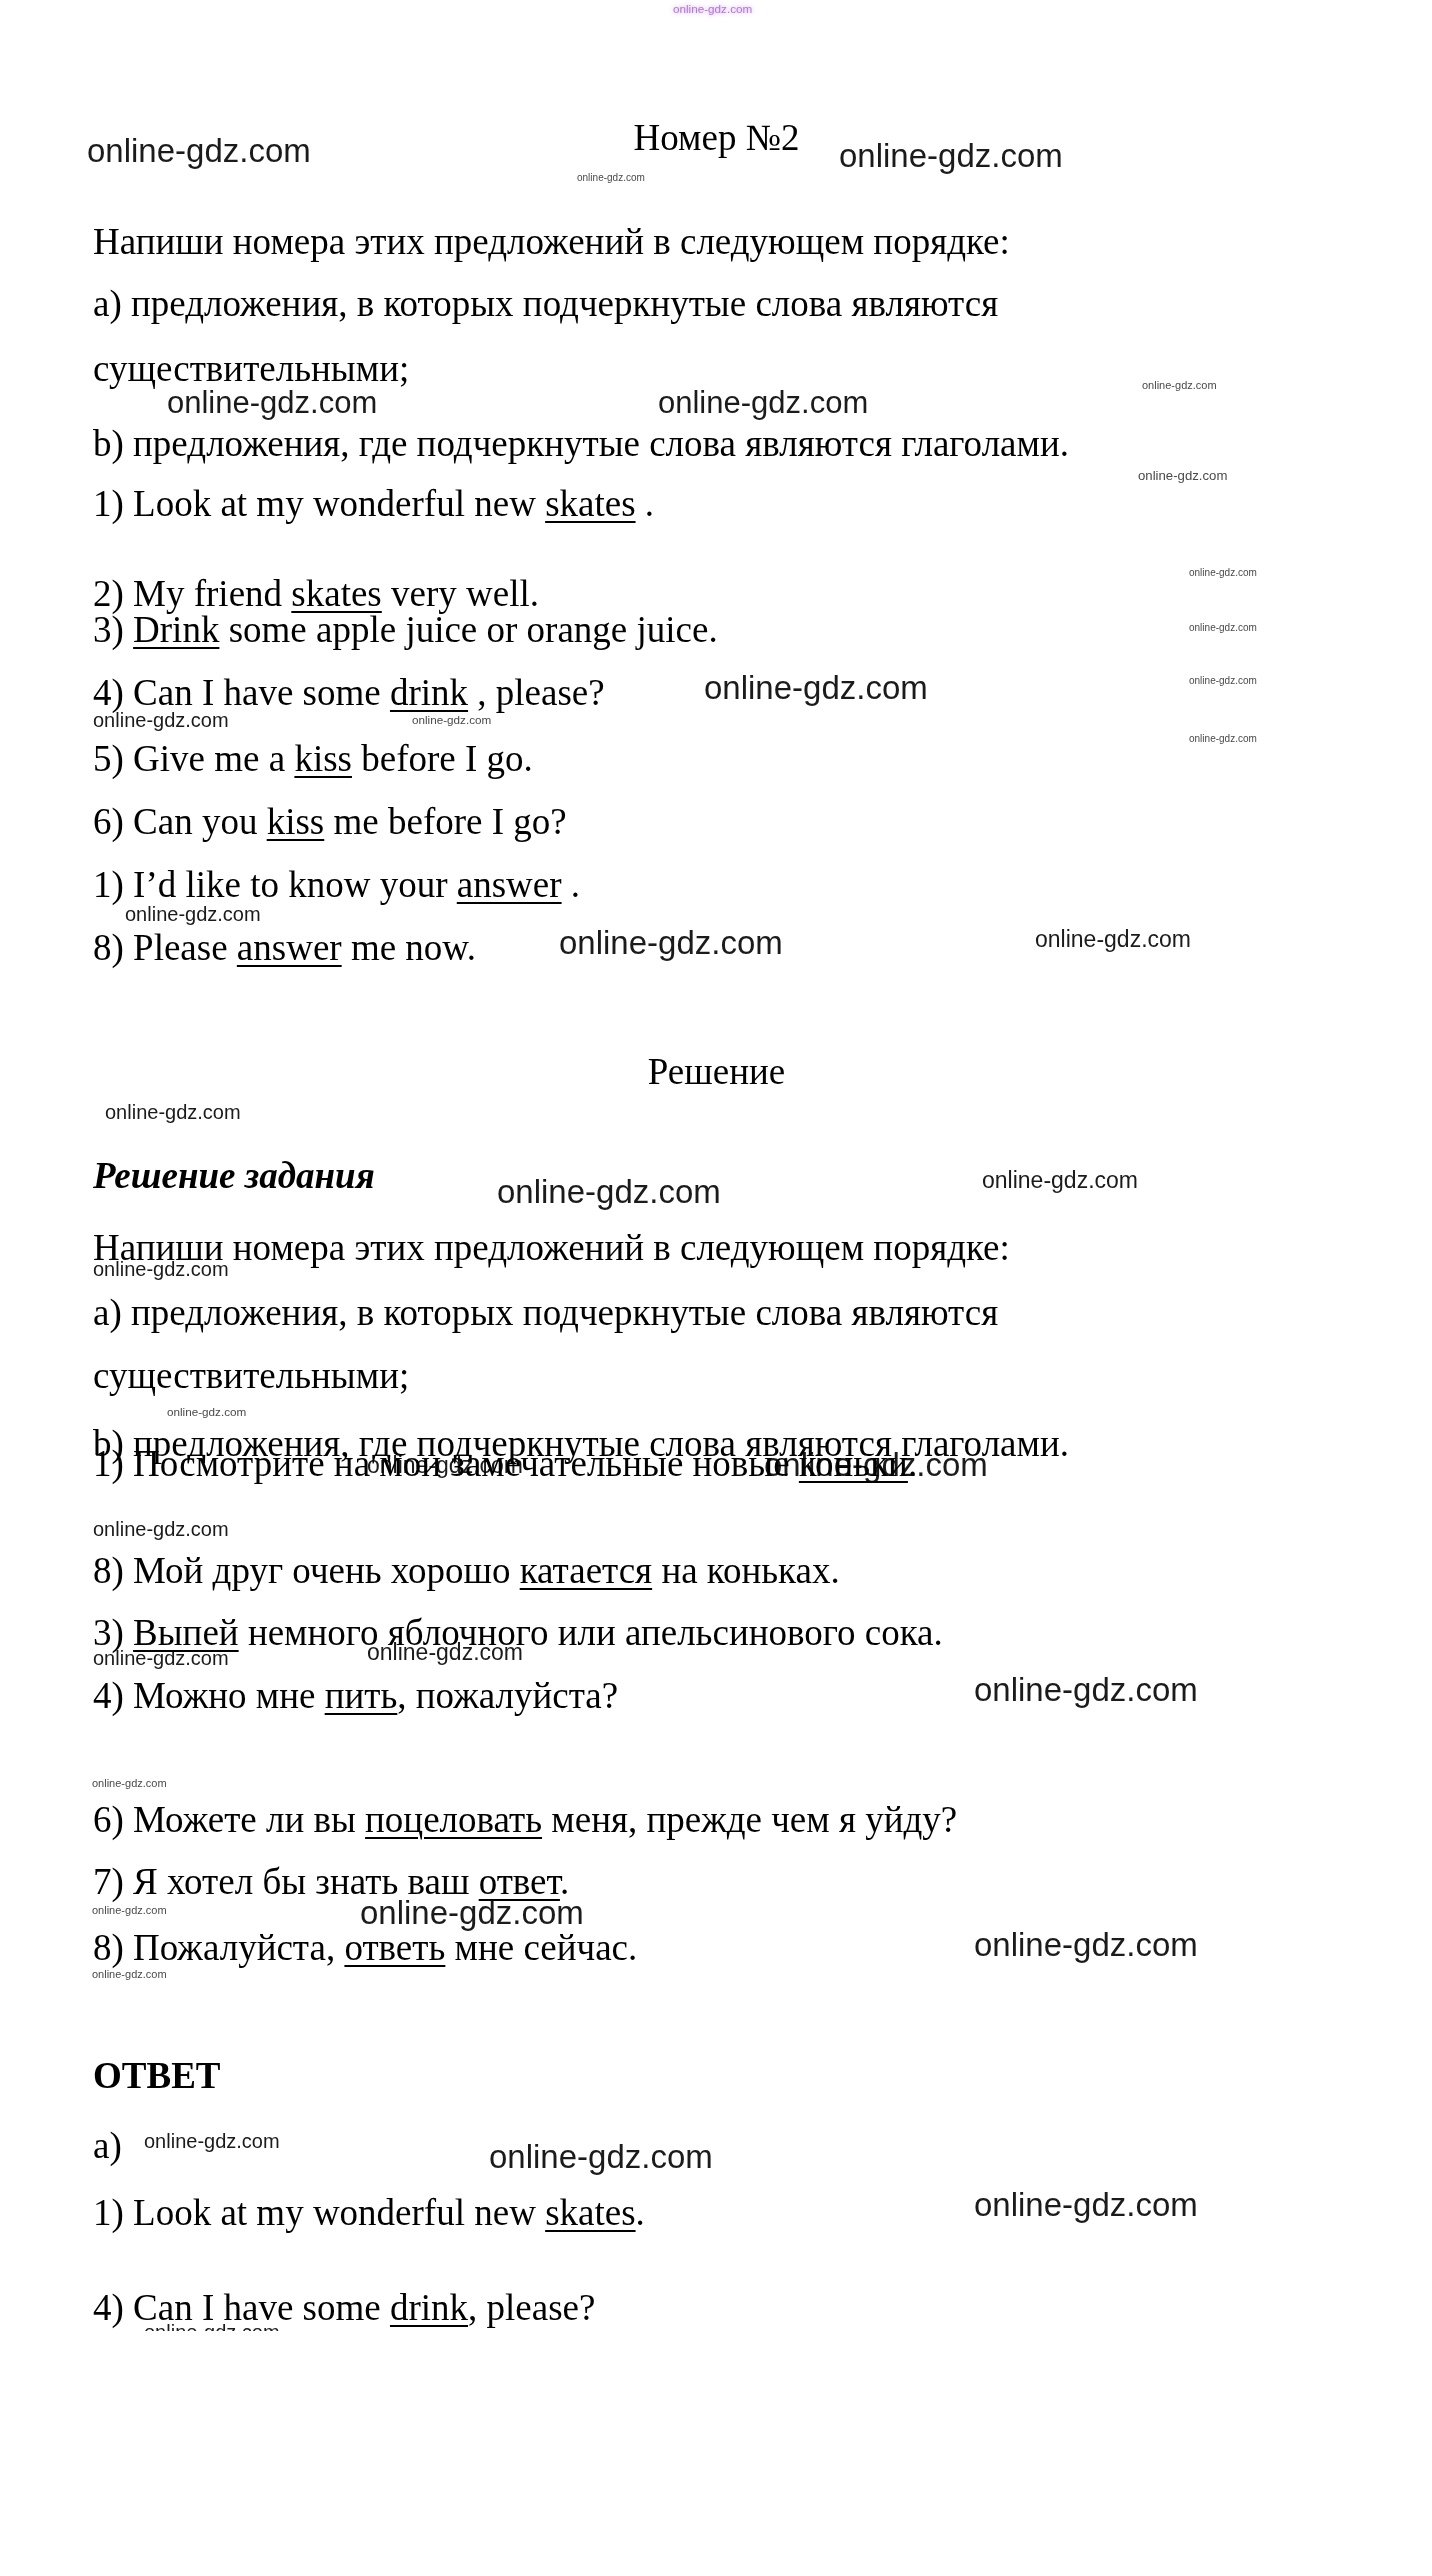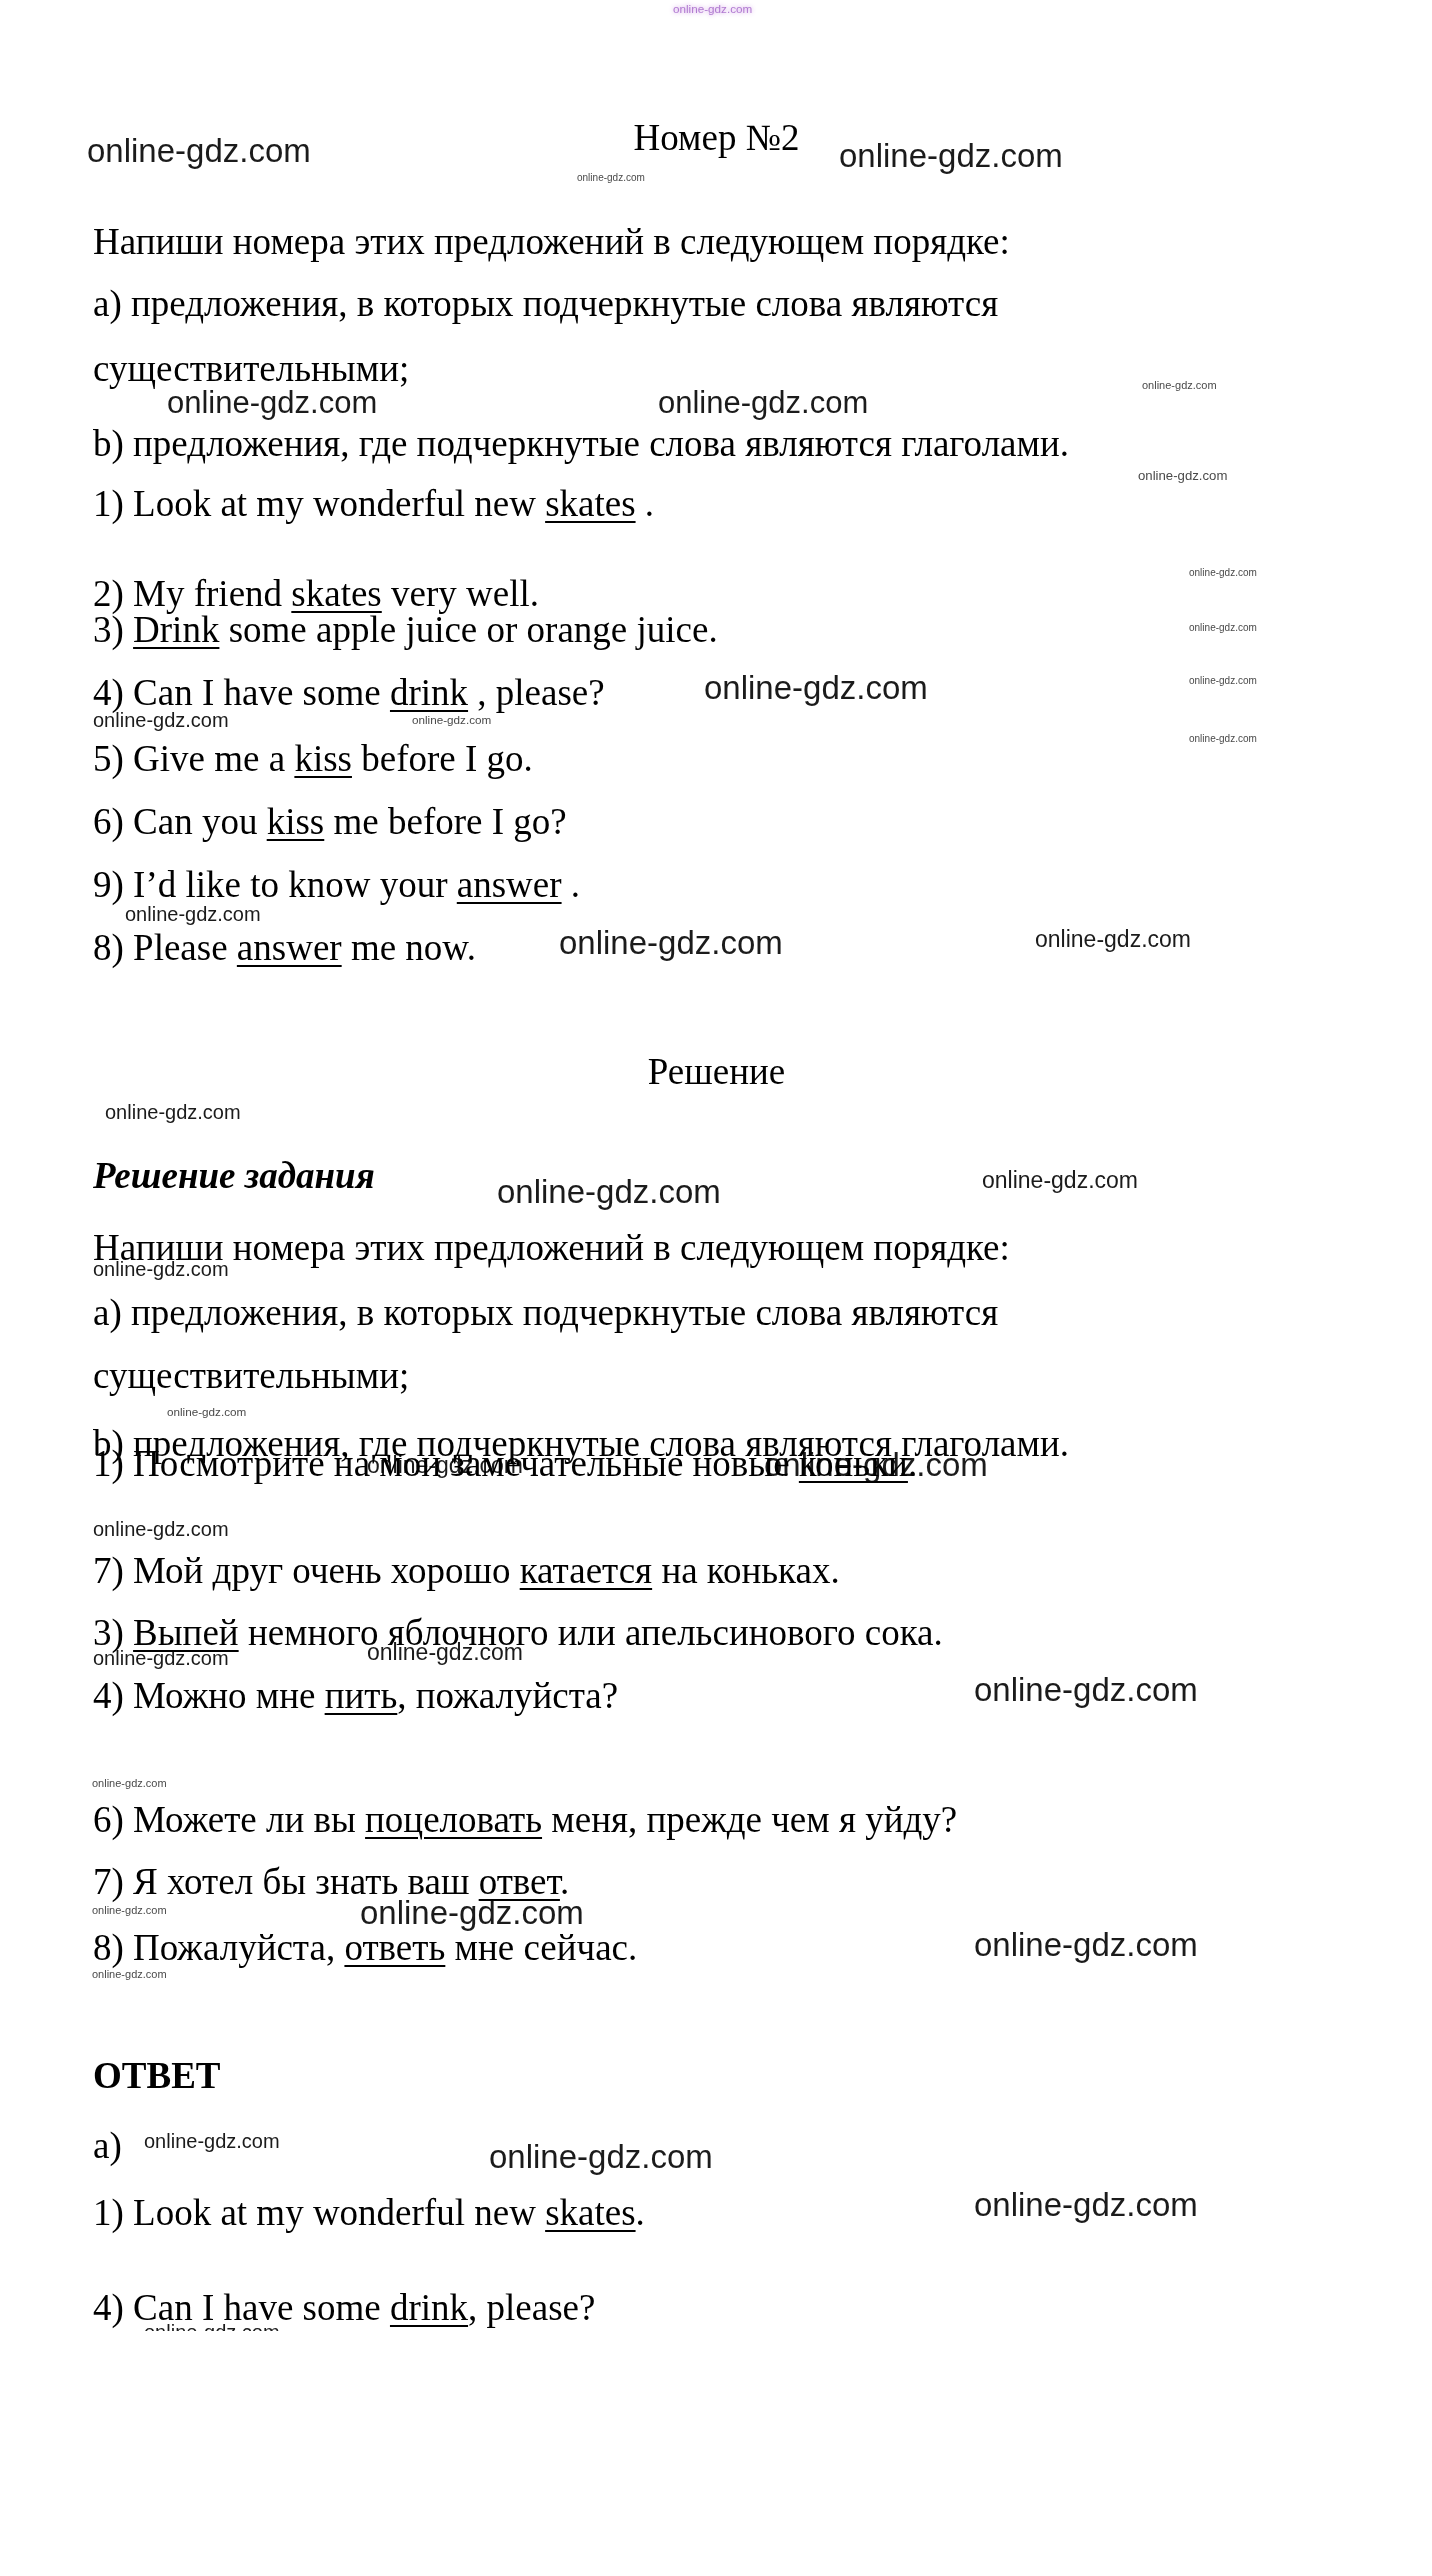--- a/index.html
+++ b/index.html
@@ -94,33 +94,33 @@
   <div class="line" style="top:284px">а) предложения, в которых подчеркнутые слова являются</div>
   <div class="line" style="top:349px">существительными;</div>
   <div class="line" style="top:424px">b) предложения, где подчеркнутые слова являются глаголами.</div>
 
   <div class="line" style="top:484px"><span>1) Look at my wonderful new </span><span class="u">skates</span><span> .</span></div>
   <div class="line" style="top:574px"><span>2) My friend </span><span class="u">skates</span><span> very well.</span></div>
   <div class="line" style="top:610px"><span class="u" style="text-decoration:none">3) </span><span class="u">Drink</span><span> some apple juice or orange juice.</span></div>
   <div class="line" style="top:673px"><span>4) Can I have some </span><span class="u">drink</span><span> , please?</span></div>
   <div class="line" style="top:739px"><span>5) Give me a </span><span class="u">kiss</span><span> before I go.</span></div>
   <div class="line" style="top:802px"><span>6) Can you </span><span class="u">kiss</span><span> me before I go?</span></div>
-  <div class="line" style="top:865px"><span>9) I’d like to know your </span><span class="u">answer</span><span> .</span></div>
+  <div class="line" style="top:865px"><span>1) I’d like to know your </span><span class="u">answer</span><span> .</span></div>
   <div class="line" style="top:928px"><span>8) Please </span><span class="u">answer</span><span> me now.</span></div>
 
   <div class="line center" style="top:1052px">Решение</div>
   <div class="line bolditalic" style="top:1156px">Решение задания</div>
 
   <div class="line" style="top:1228px">Напиши номера этих предложений в следующем порядке:</div>
   <div class="line" style="top:1293px">а) предложения, в которых подчеркнутые слова являются</div>
   <div class="line" style="top:1356px">существительными;</div>
   <div class="line" style="top:1424px">b) предложения, где подчеркнутые слова являются глаголами.</div>
 
   <div class="line" style="top:1444px"><span>1) Посмотрите на мои замечательные новые </span><span class="u">коньки</span><span>.</span></div>
-  <div class="line" style="top:1551px"><span>7) Мой друг очень хорошо </span><span class="u">катается</span><span> на коньках.</span></div>
+  <div class="line" style="top:1551px"><span>8) Мой друг очень хорошо </span><span class="u">катается</span><span> на коньках.</span></div>
   <div class="line" style="top:1613px"><span>3) </span><span class="u">Выпей</span><span> немного яблочного или апельсинового сока.</span></div>
   <div class="line" style="top:1676px"><span>4) Можно мне </span><span class="u">пить</span><span>, пожалуйста?</span></div>
   <div class="line" style="top:1800px"><span>6) Можете ли вы </span><span class="u">поцеловать</span><span> меня, прежде чем я уйду?</span></div>
   <div class="line" style="top:1862px"><span>7) Я хотел бы знать ваш </span><span class="u">ответ</span><span>.</span></div>
   <div class="line" style="top:1928px"><span>8) Пожалуйста, </span><span class="u">ответь</span><span> мне сейчас.</span></div>
 
   <div class="line bold" style="top:2056px">ОТВЕТ</div>
   <div class="line" style="top:2126px">a)</div>
 
   <div class="line" style="top:2193px"><span>1) Look at my wonderful new </span><span class="u">skates</span><span>.</span></div>

